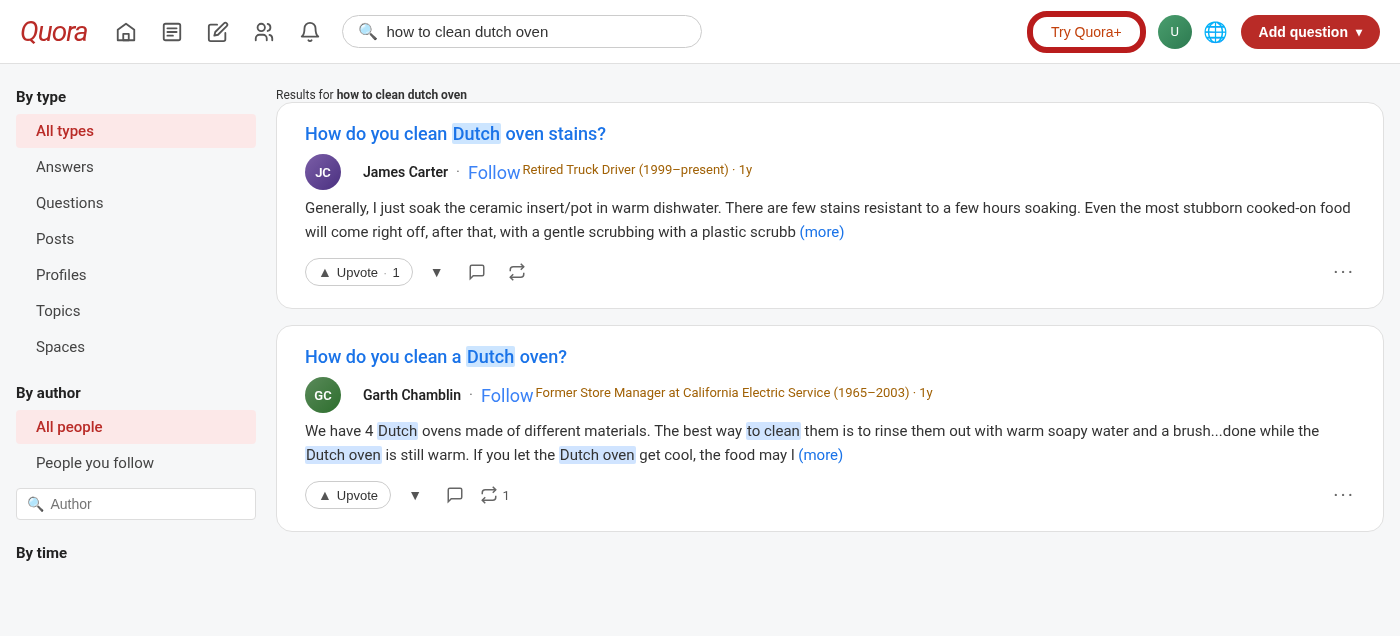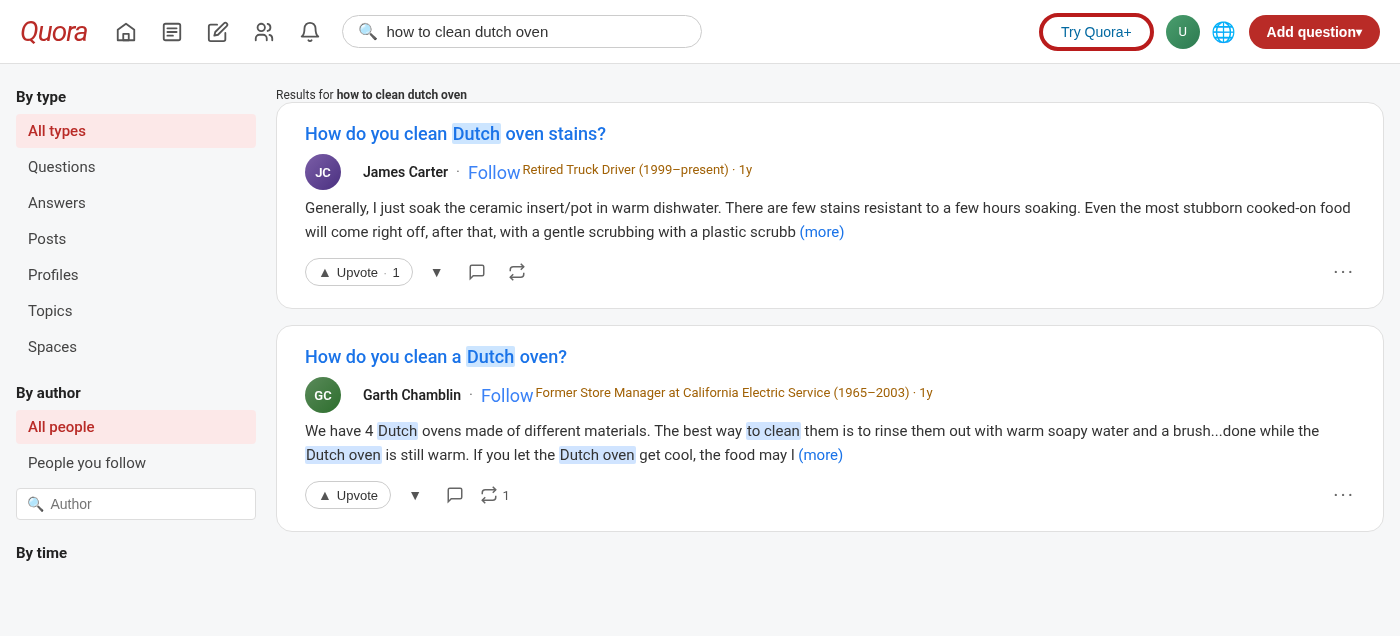--- a/index.html
+++ b/index.html
@@ -15,40 +15,40 @@
     .nav-icons { display: flex; align-items: center; gap: 18px; margin-right: 18px; }
     .nav-icon { width: 28px; height: 28px; display: flex; align-items: center; justify-content: center; cursor: pointer; color: #555; font-size: 20px; }
     .search-bar {
       display: flex; align-items: center; border: 1px solid #ccc; border-radius: 20px;
       padding: 6px 16px; flex: 1; max-width: 360px; background: #fff; margin-right: auto;
     }
     .search-icon { color: #888; margin-right: 8px; font-size: 16px; }
     .search-input { border: none; outline: none; font-size: 15px; color: #333; width: 100%; background: transparent; }
     .header-right { display: flex; align-items: center; gap: 12px; margin-left: 16px; }
     .try-quora-btn {
-      border: 4px solid #b91c1c; border-radius: 20px; padding: 7px 18px;
-      font-size: 14px; cursor: pointer; background: #fff; color: #0369a1; white-space: nowrap;
+      border: 6px solid #b91c1c; border-radius: 20px; padding: 7px 18px;
+      font-size: 14px; cursor: pointer; background: #fff; color: #c2410c; white-space: nowrap;
     }
     .globe-icon { font-size: 20px; color: #555; cursor: pointer; }
     .add-question-btn {
       background: #b92b27; color: #fff; border: none; border-radius: 20px;
       padding: 9px 18px; font-size: 14px; font-weight: 600; cursor: pointer;
-      display: flex; align-items: center; white-space: nowrap;
+      display: flex; align-items: center; gap: 8px; white-space: nowrap;
     }
     .add-question-btn .chevron { font-size: 12px; }
 
     
     .page-body { display: flex; max-width: 1400px; margin: 0 auto; padding: 24px 16px; gap: 0; }
 
     
     .sidebar { width: 260px; min-width: 220px; flex-shrink: 0; padding-right: 20px; }
     .sidebar-section-title { font-weight: 700; font-size: 15px; color: #222; margin-bottom: 8px; margin-top: 20px; }
     .sidebar-section-title:first-child { margin-top: 0; }
     .sidebar-item {
-      display: block; padding: 8px 12px; border-radius: 4px; cursor: pointer;
+      display: block; padding: 8px 20px; border-radius: 4px; cursor: pointer;
       color: #444; font-size: 15px; text-decoration: none; margin-bottom: 2px;
     }
     .sidebar-item.active { background: #fce8e8; color: #b92b27; font-weight: 500; }
     .author-search {
       display: flex; align-items: center; border: 1px solid #ddd; border-radius: 4px;
       padding: 7px 10px; margin-top: 8px; background: #fff;
     }
     .author-search-icon { color: #888; margin-right: 6px; font-size: 14px; }
     .author-search-input { border: none; outline: none; font-size: 14px; color: #aaa; width: 100%; }
 
@@ -160,22 +160,22 @@
       <span class="chevron">▾</span>
     </button>
   </div>
 </header>
 
 <div class="page-body">
 
   <aside class="sidebar">
     <div class="sidebar-section-title">By type</div>
     <a class="sidebar-item active">All types</a>
+    <a class="sidebar-item">Answers</a>
     <a class="sidebar-item">Questions</a>
-    <a class="sidebar-item">Answers</a>
     <a class="sidebar-item">Posts</a>
     <a class="sidebar-item">Profiles</a>
     <a class="sidebar-item">Topics</a>
     <a class="sidebar-item">Spaces</a>
 
     <div class="sidebar-section-title">By author</div>
     <a class="sidebar-item active">All people</a>
     <a class="sidebar-item">People you follow</a>
     <div class="author-search">
       <span class="author-search-icon">🔍</span>

